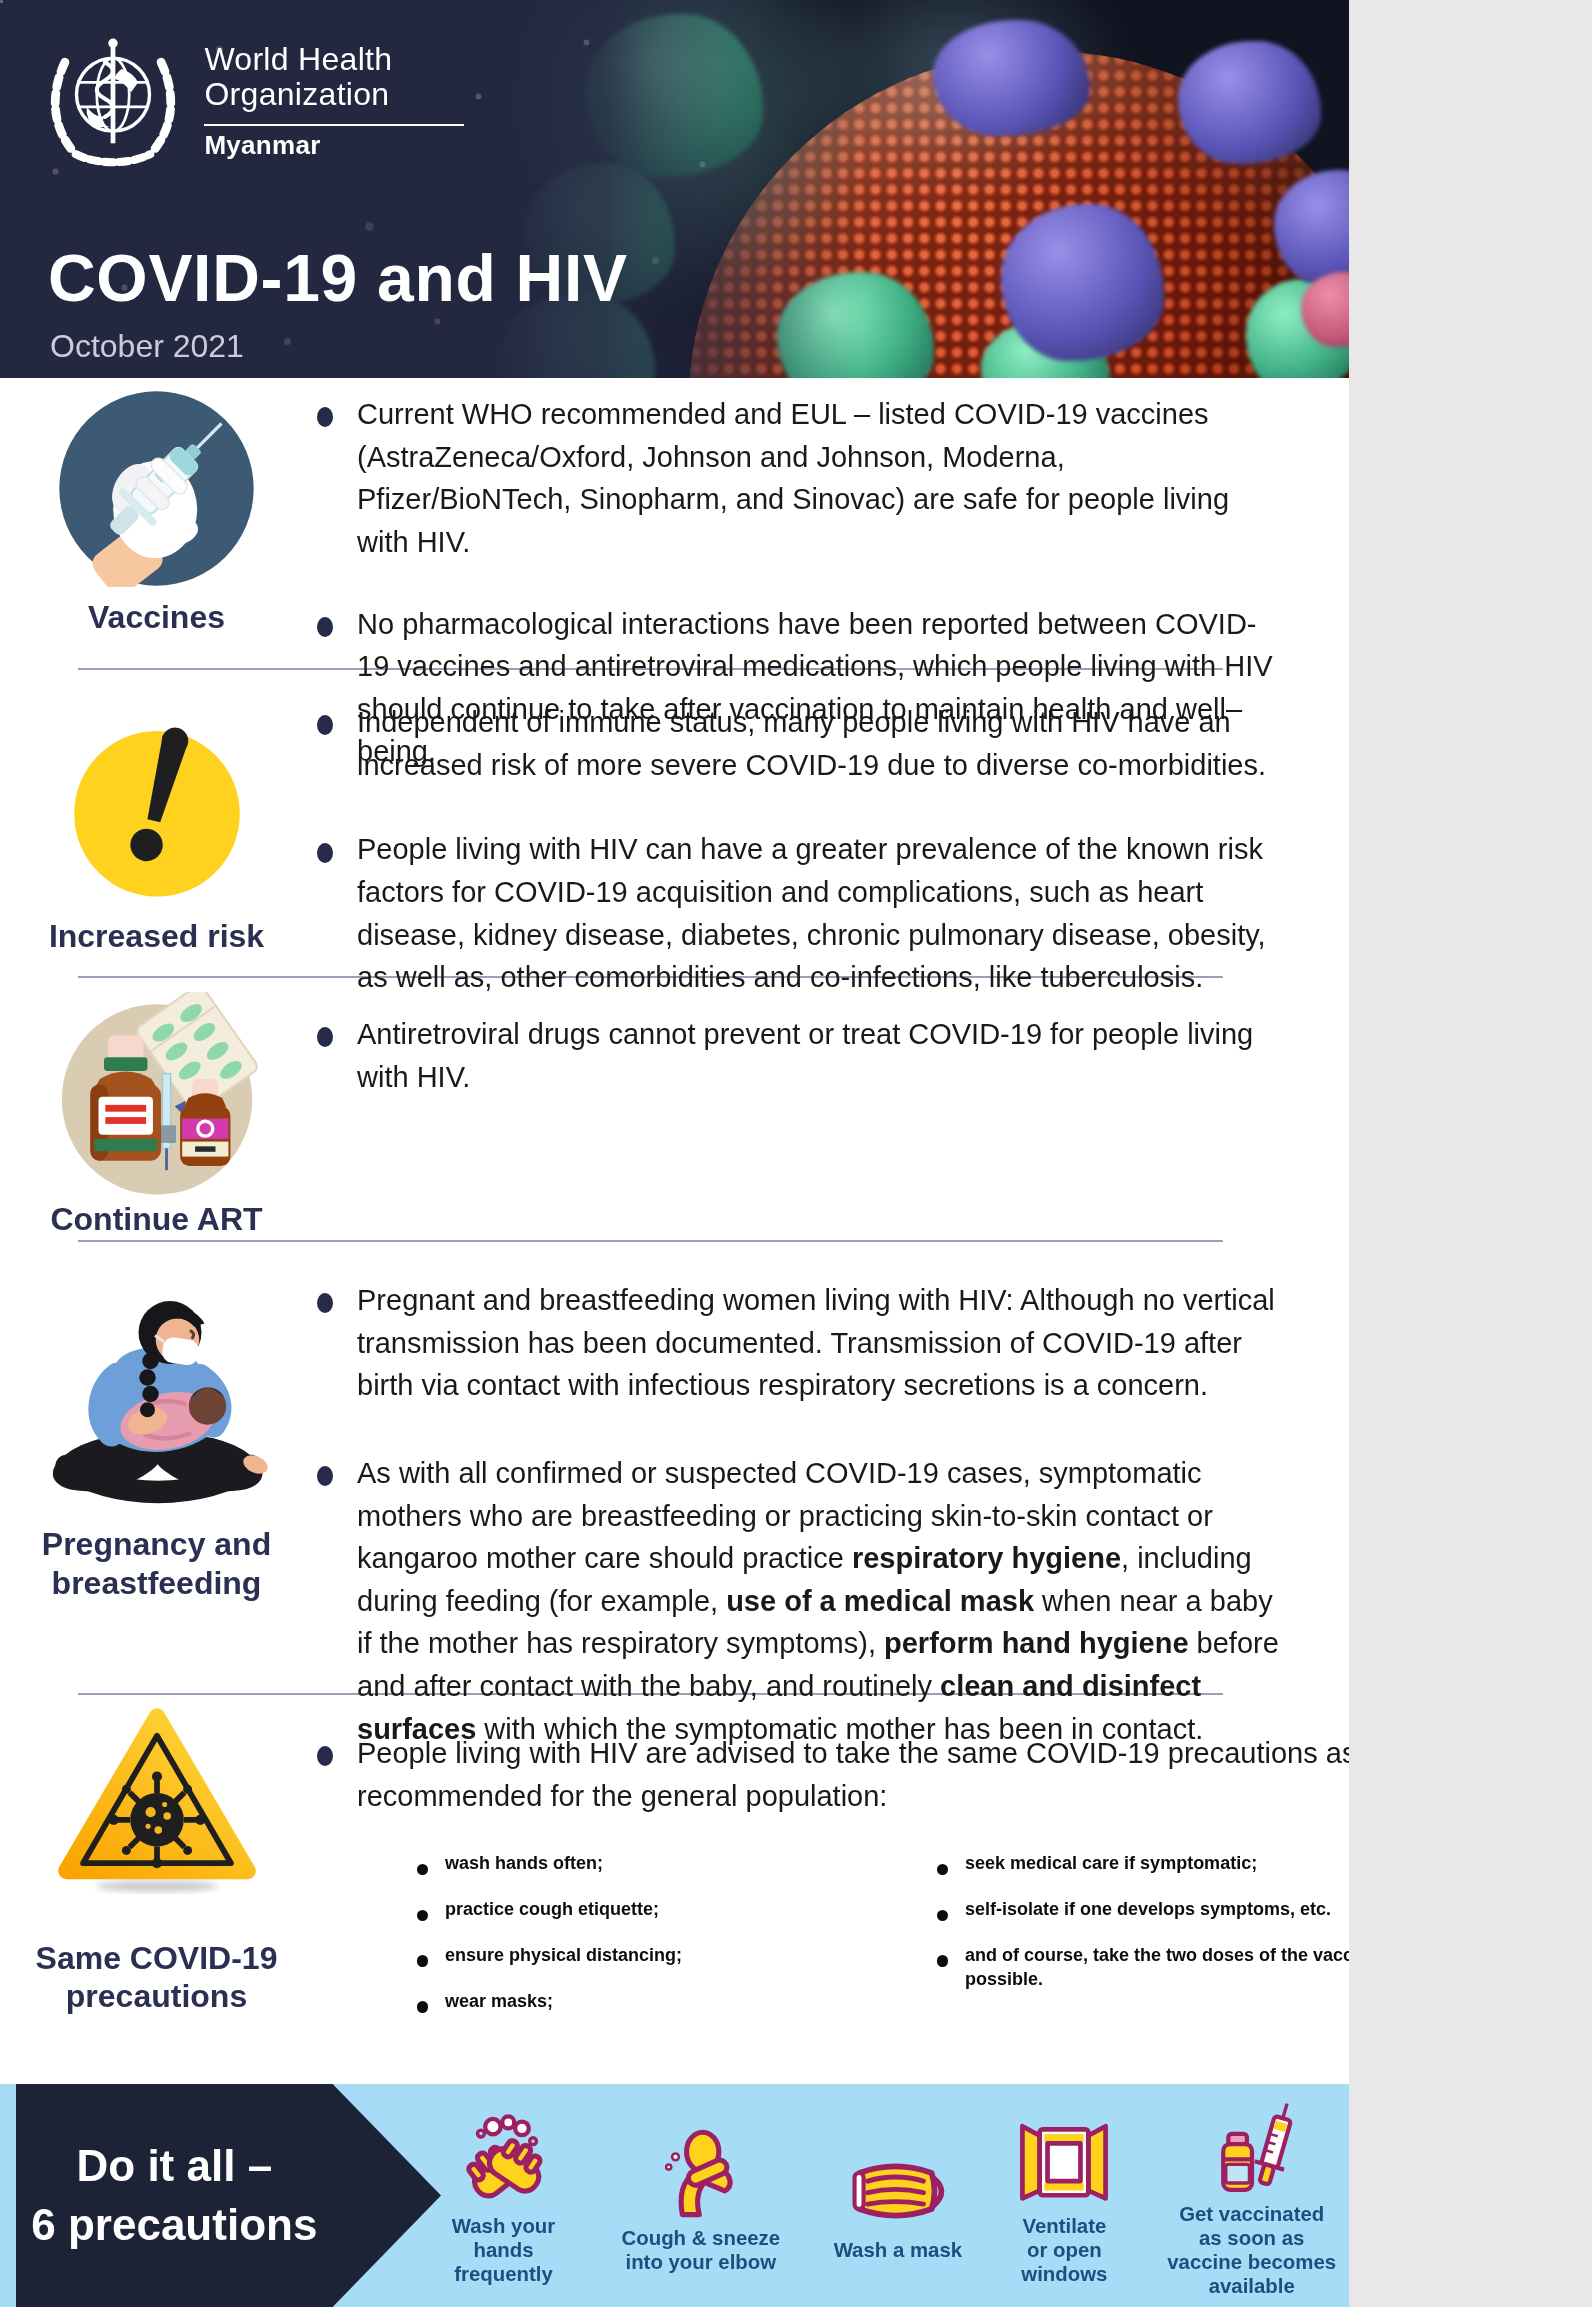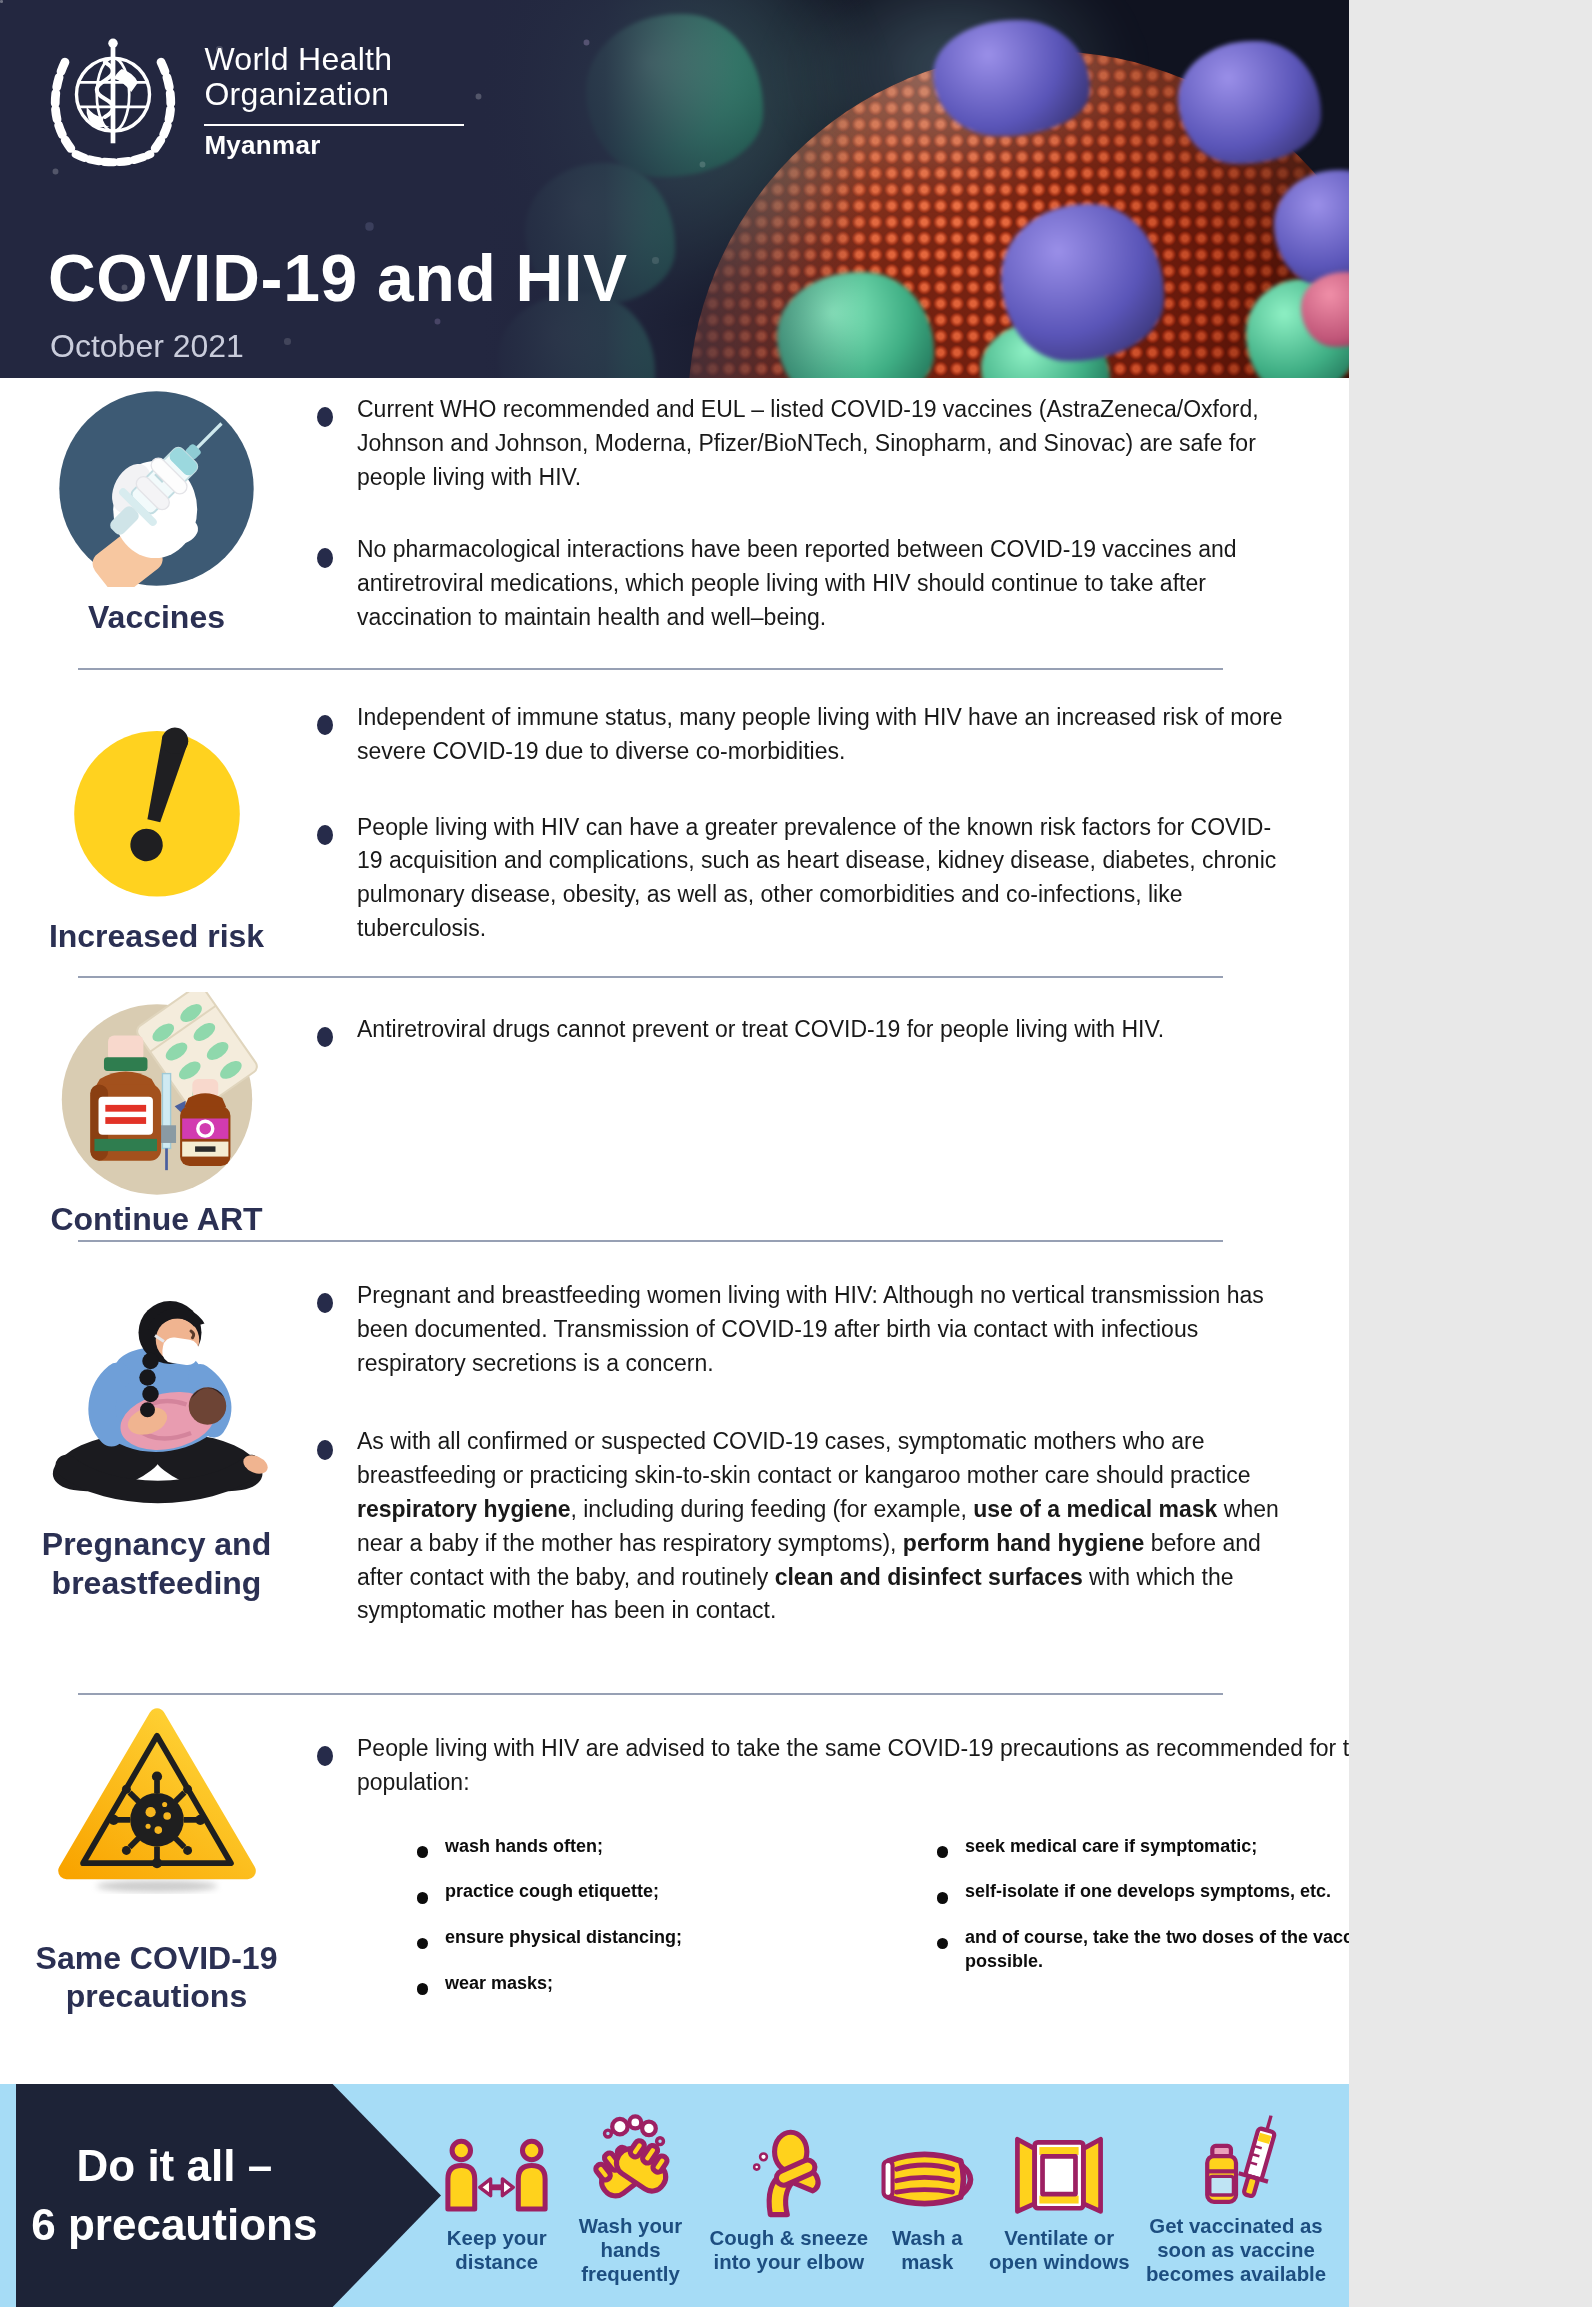--- a/index.html
+++ b/index.html
@@ -40,21 +40,21 @@
   .who-country { color:#ffffff; font-size:26px; font-weight:bold; margin-top:4px; letter-spacing:0.3px; }
   .hero-title { position:absolute; left:48px; top:240px; color:#ffffff; font-size:66px; font-weight:bold; letter-spacing:0.7px; }
   .hero-subtitle { position:absolute; left:50px; top:328px; color:#c9ccdb; font-size:32px; font-weight:400; }
 
   
   .section { display:flex; flex:none; }
   .icon-col { width:313px; flex:none; display:flex; flex-direction:column; align-items:center; }
   .icon-label { font-size:32px; font-weight:bold; color:#2b3053; text-align:center; line-height:1.2; max-width:286px; }
   .texts { flex:1; padding-right:65px; }
   .bullets { list-style:none; }
-  .bullets > li { position:relative; padding-left:44px; font-size:23px; line-height:1.47; color:#191919; }
+  .bullets > li { position:relative; padding-left:44px; font-size:29px; line-height:1.47; color:#191919; }
   .bullets > li::before { content:""; position:absolute; left:4.1px; top:14.3px; width:15.7px; height:20px; border-radius:50%; background:#262b4a; }
   .divider { height:2px; background:#97a0b4; margin:0 126px 0 78px; flex:none; }
 
   .sec-vaccines { height:290px; }
   .sec-vaccines .icon-col { padding-top:12.3px; }
   .sec-vaccines .icon-label { margin-top:11px; }
   .sec-vaccines .texts { padding-top:15px; }
   .sec-vaccines .bullets > li { margin-bottom:39px; }
 
   .sec-risk { height:306px; }
@@ -374,36 +374,20 @@
 
   <div class="footer">
     <div class="footer-banner">
       <div class="banner-text">
         <div>Do it all –</div>
         <div>6 precautions</div>
       </div>
     </div>
     <div class="precautions">
 
-      <div class="precaution">
-        <div class="p-icon">
-            <svg width="109" height="88" viewBox="0 0 130 105">
-          <g fill="#ffd21c" stroke="#9d2063" stroke-width="6" stroke-linejoin="round">
-            <circle cx="23" cy="22" r="11"></circle>
-            <path d="M7,92 V56 Q7,40 23,40 Q39,40 39,56 V92 Z"></path>
-            <circle cx="107" cy="22" r="11"></circle>
-            <path d="M91,92 V56 Q91,40 107,40 Q123,40 123,56 V92 Z"></path>
-          </g>
-          <line x1="47" y1="66" x2="83" y2="66" stroke="#9d2063" stroke-width="7"></line>
-          <path d="M58,56 L45,66 L58,76 Z" fill="#ffffff" stroke="#9d2063" stroke-width="4" stroke-linejoin="round"></path>
-          <path d="M72,56 L85,66 L72,76 Z" fill="#ffffff" stroke="#9d2063" stroke-width="4" stroke-linejoin="round"></path>
-        </svg>
-          </div>
-        <div class="p-label">Keep your distance</div>
-      </div>
 
       <div class="precaution">
         <div class="p-icon">
             <svg width="112" height="94" viewBox="0 0 130 110">
           <g fill="#ffffff" stroke="#9d2063" stroke-width="5">
             <circle cx="52" cy="16" r="9"></circle>
                 <circle cx="70" cy="11" r="7"></circle>
                 <circle cx="86" cy="18" r="8"></circle>
           </g>
           <circle cx="38" cy="24" r="4" fill="none" stroke="#9d2063" stroke-width="4"></circle>

